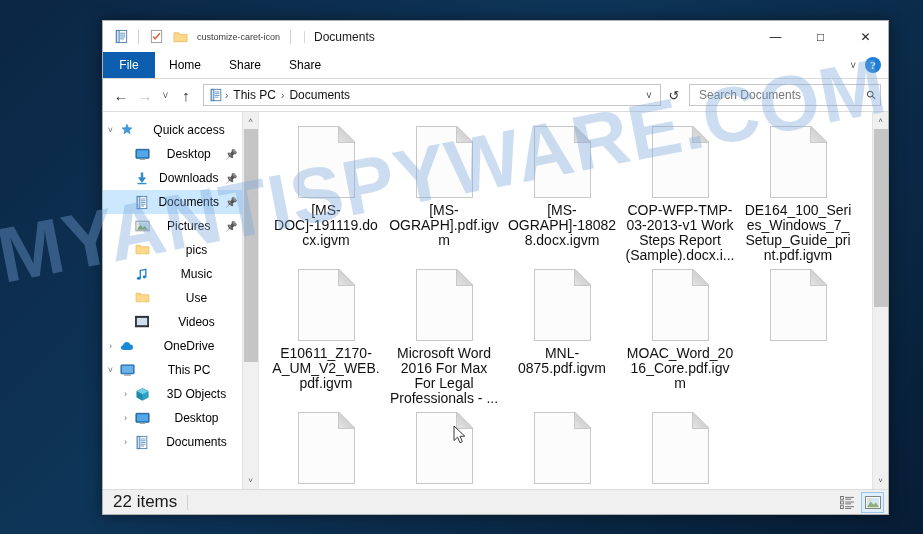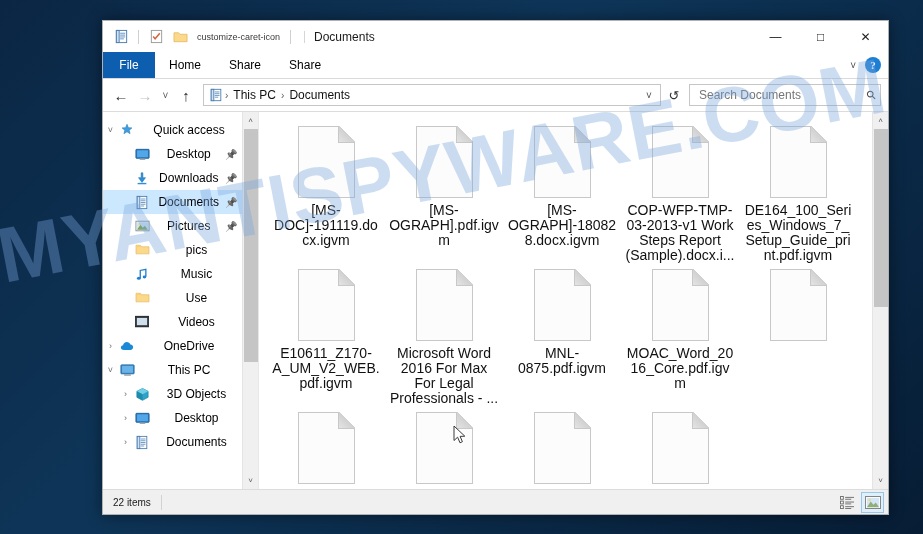--- a/index.html
+++ b/index.html
@@ -252,21 +252,21 @@
 
   
   .statusbar {
     height: 25px;
     display: flex; align-items: center;
     background: #f0f0f0;
     border-top: 1px solid #dcdcdc;
     padding: 0 4px 0 10px;
     flex-shrink: 0;
   }
-  .status-text { font-size: 10px; color: #1a1a1a; }
+  .status-text { font-size: 17px; color: #1a1a1a; }
   .status-divider { width: 1px; height: 15px; background: #d2d2d2; margin-left: 10px; }
   .view-btns { margin-left: auto; display: flex; gap: 2px; align-items: center; }
   .view-btn {
     width: 23px; height: 21px;
     display: flex; align-items: center; justify-content: center;
   }
   .view-btn.active { border: 1px solid #99c7ea; background: #dff0fb; }
 
   
   .cursor {

